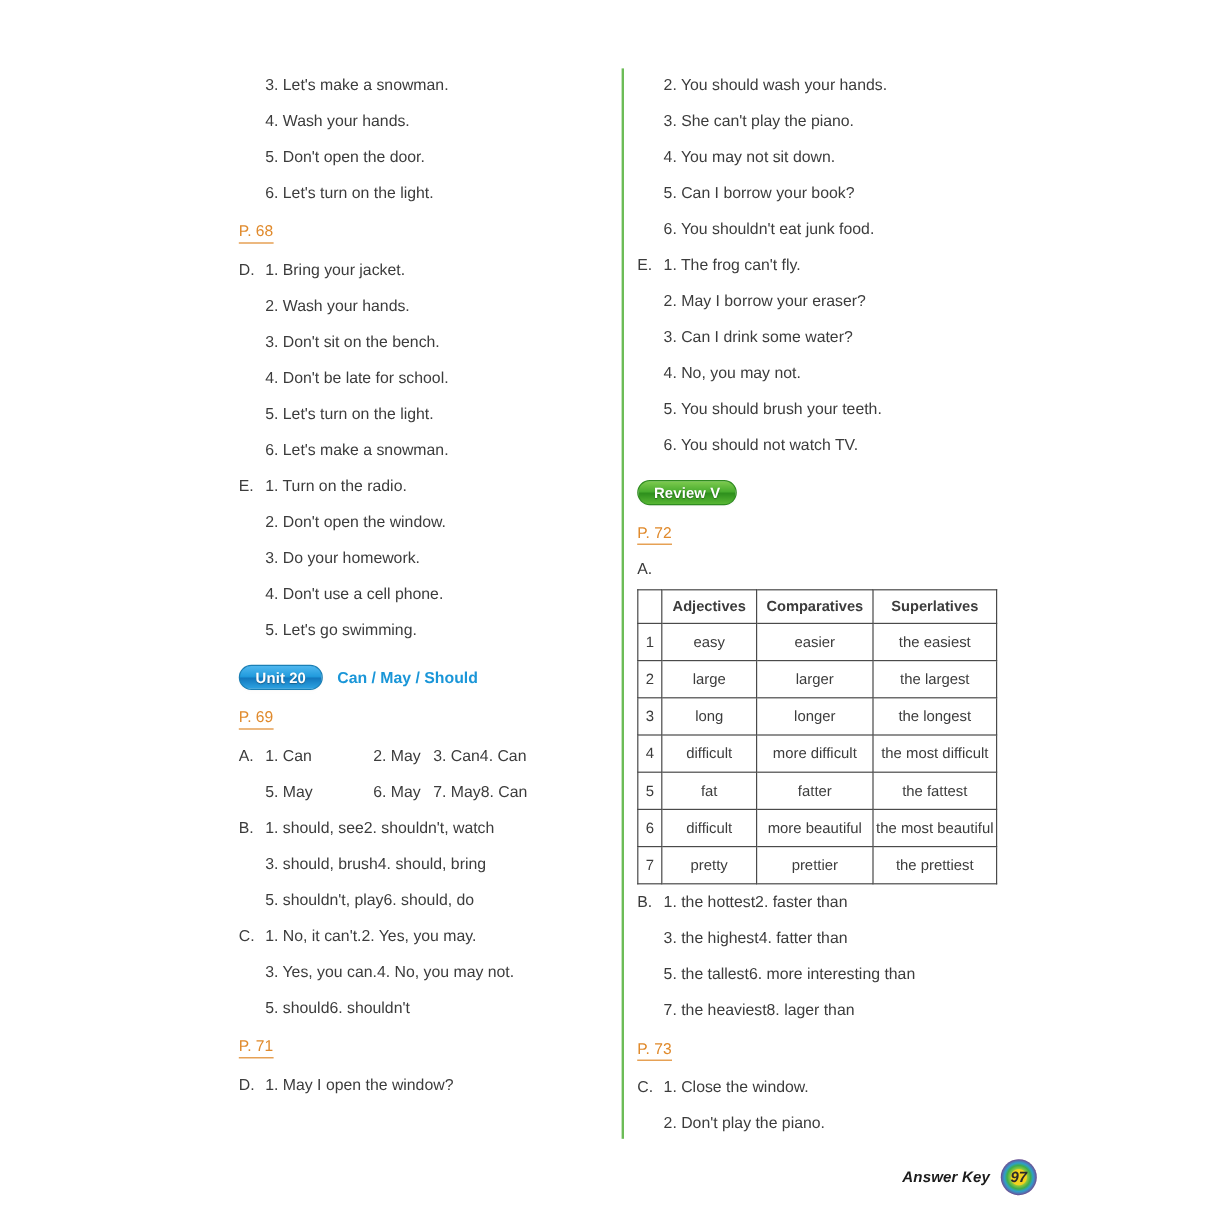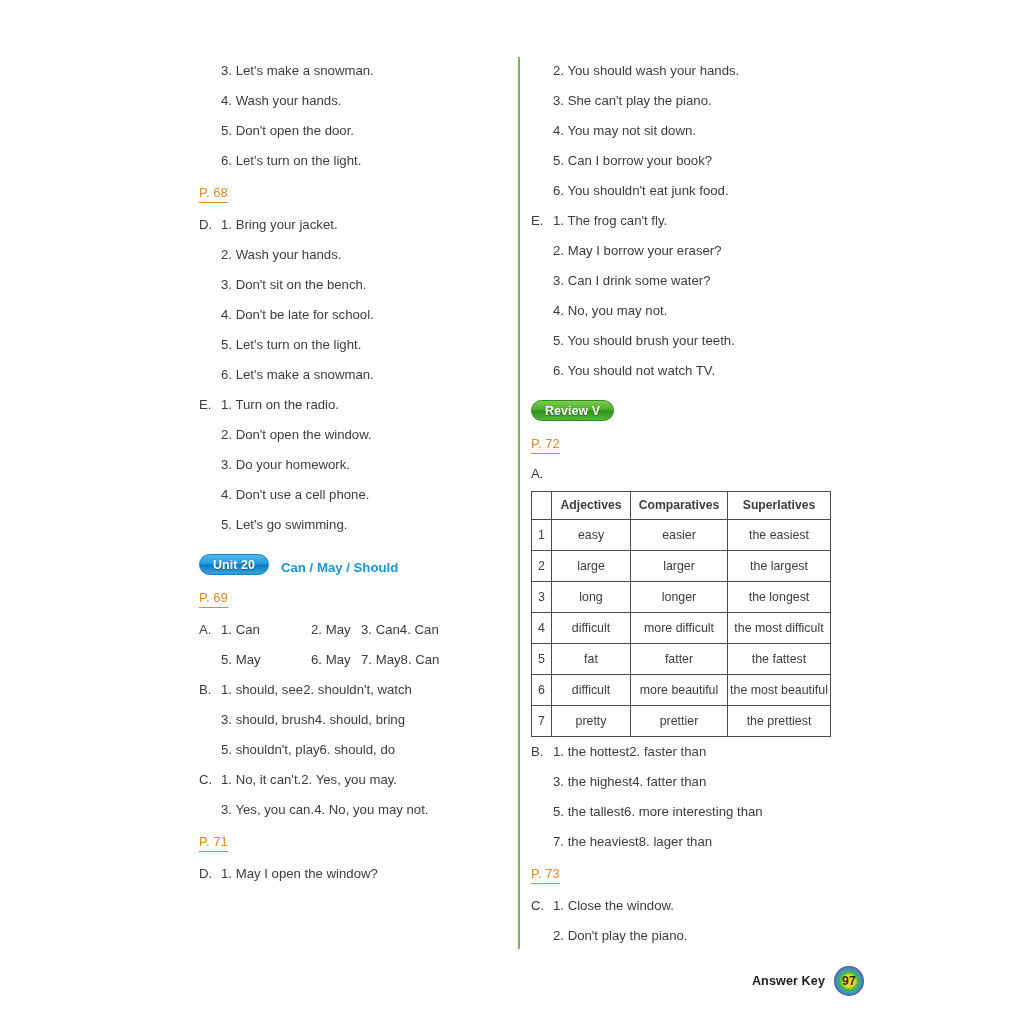--- a/index.html
+++ b/index.html
@@ -72,21 +72,21 @@
     border-bottom: 1.6px solid #e08a2c;
     padding-bottom: 1px;
     margin: 9px 0 7px 0;
     line-height: 16px;
   }
   .pref-wrap { line-height: 0; }
 
   
   .badge-row {
     display: flex;
-    align-items: flex-end;
+    align-items: center;
     margin: 14px 0 6px 0;
   }
   .pill {
     display: inline-flex;
     align-items: center;
     justify-content: center;
     height: 19px;
     padding: 0 13px;
     border-radius: 11px;
     color: #ffffff;
@@ -142,20 +142,21 @@
   td.num { font-size: 11.6px; }
 
   
   .footer {
     position: absolute;
     right: 160px;
     bottom: 28px;
     display: flex;
     align-items: center;
     gap: 9px;
+    font-style: italic;
   }
   .footer-label {
     font-size: 12.6px;
     font-weight: bold;
     color: #1c1c1c;
     letter-spacing: .1px;
   }
   .page-badge {
     width: 30px;
     height: 30px;
@@ -298,20 +299,25 @@
     <div class="line cols2w">
       <span class="sec-letter">C.</span>
       <span class="item">1. No, it can't.</span>
       <span class="item">2. Yes, you may.</span>
     </div>
     <div class="line cols2w">
       <span class="indent"></span>
       <span class="item">3. Yes, you can.</span>
       <span class="item">4. No, you may not.</span>
     </div>
+    <div class="line cols2w">
+      <span class="indent"></span>
+      <span class="item">5. should</span>
+      <span class="item">6. shouldn't</span>
+    </div>
 
     <div class="pref-wrap">
       <span class="pref">P. 71</span>
     </div>
 
     <div class="line">
       <span class="sec-letter">D.</span>
       <span class="item">1. May I open the window?</span>
     </div>
 

